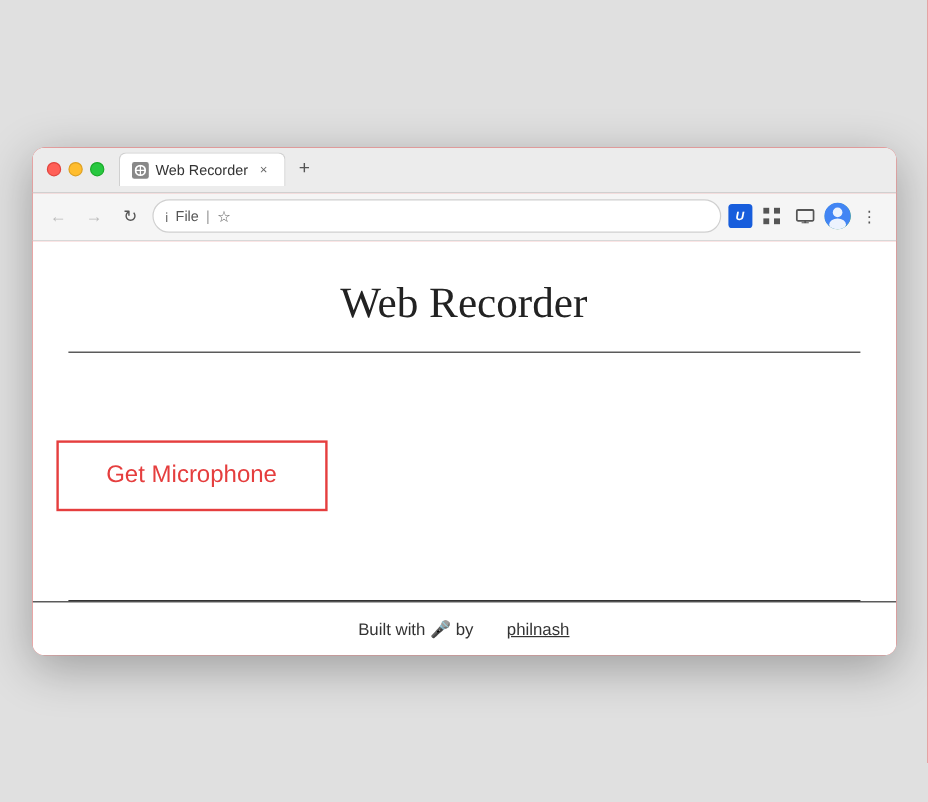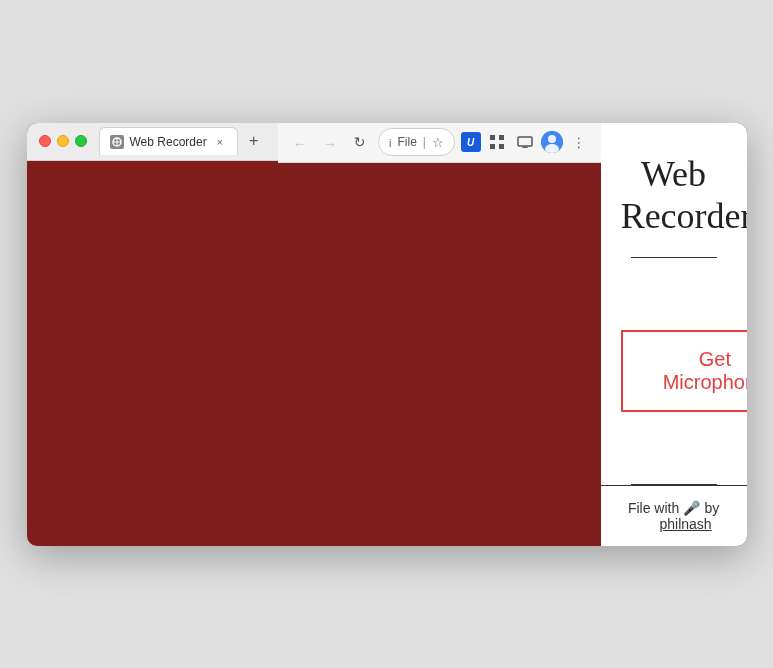--- a/index.html
+++ b/index.html
@@ -10,25 +10,26 @@
       justify-content: center;
       align-items: center;
       width: 773px;
       height: 668px;
       font-family: -apple-system, BlinkMacSystemFont, 'Segoe UI', sans-serif;
     }
 
     .browser-window {
       width: 720px;
       height: 423px;
-      background: #7f1d1d;
+      background: #ef4444;
       border-radius: 10px;
       box-shadow: 0 10px 40px rgba(0,0,0,0.3);
       overflow: hidden;
       display: flex;
+      flex-direction: column;
     }
 
     
     .title-bar {
       background: #ececec;
       height: 38px;
       display: flex;
       align-items: center;
       padding: 0 12px;
       border-bottom: 1px solid #d0d0d0;
@@ -356,21 +357,21 @@
 
       <hr class="divider">
 
       <div class="page-main">
         <button class="get-microphone-btn">Get Microphone</button>
       </div>
 
       <hr class="divider">
 
       <div class="page-footer">
-        <span>File with</span>
+        <span>Built with</span>
         <span>🎤</span>
         <span>by</span>
         <span class="footer-link">philnash</span>
       </div>
 
     </div>
   </div>
 
 </div>
 

